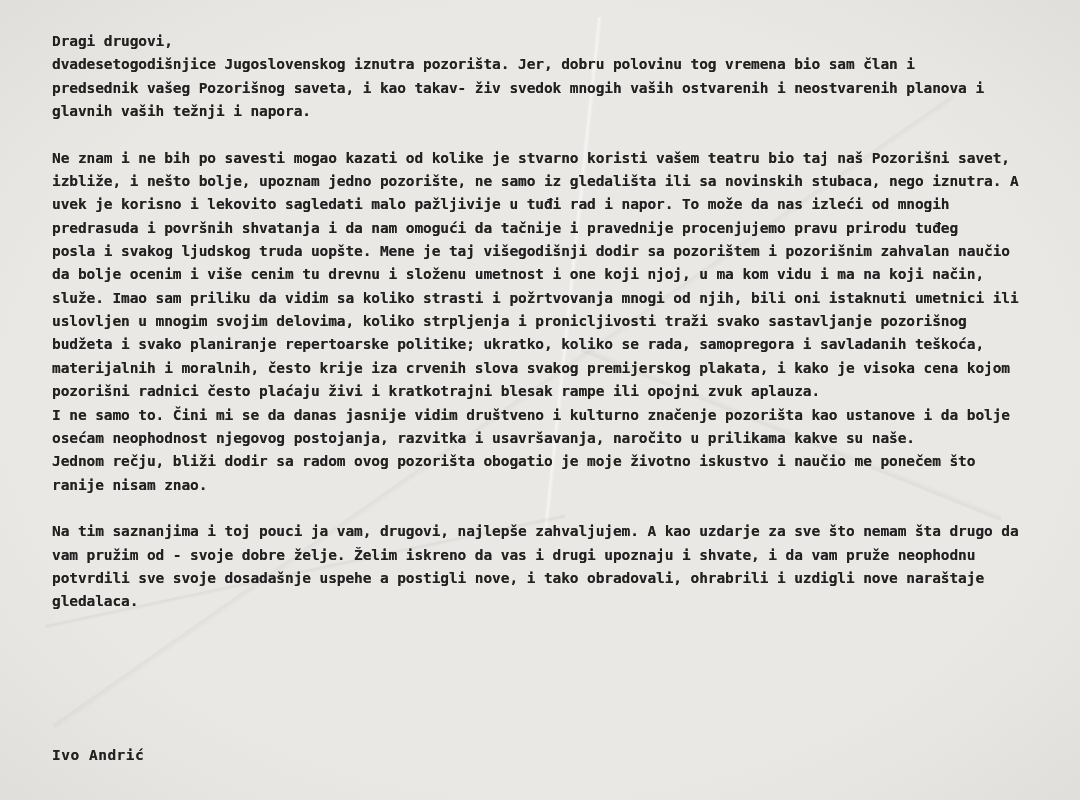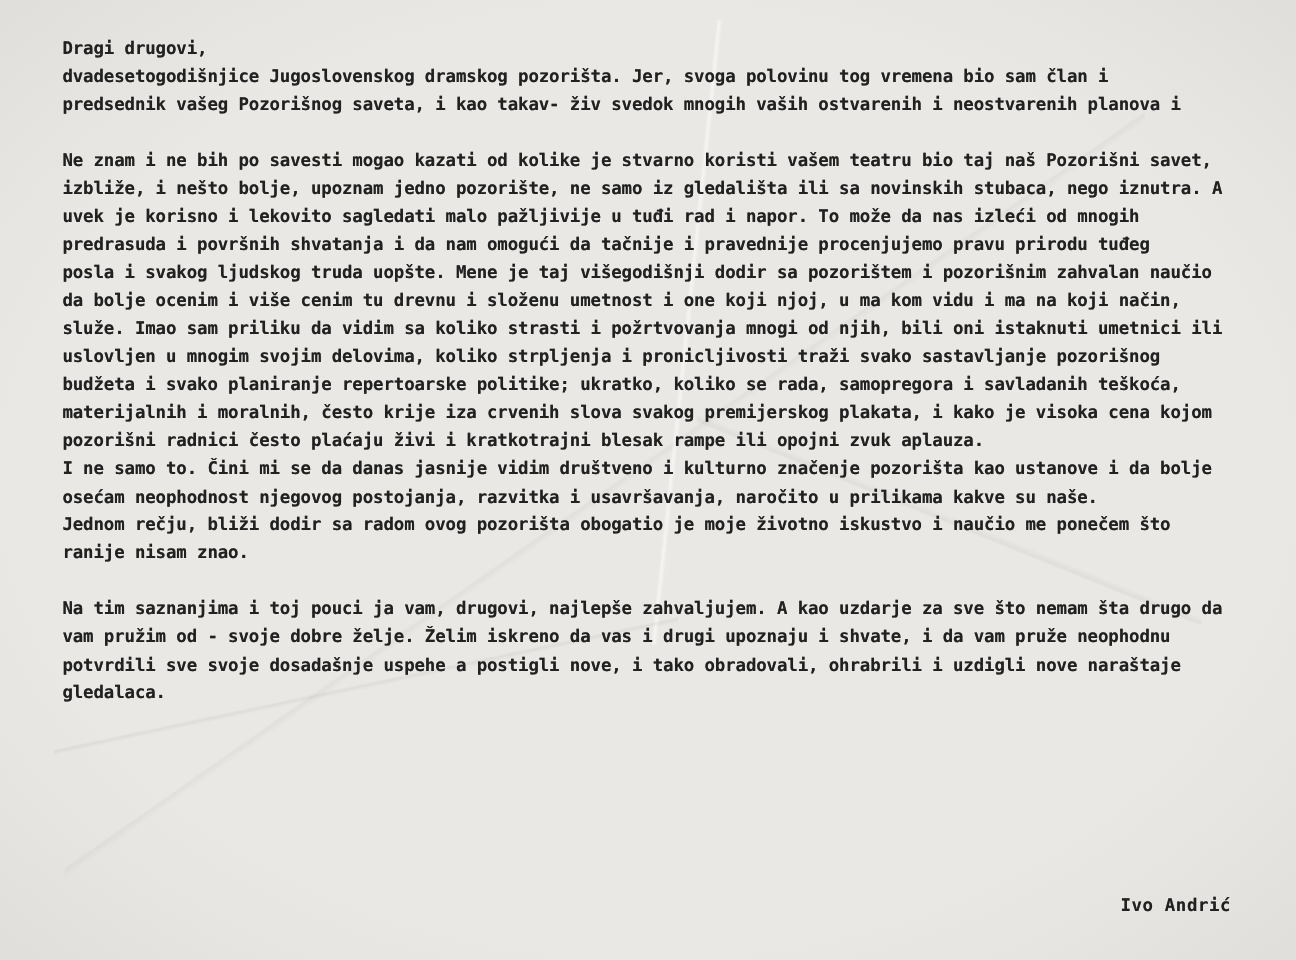--- a/index.html
+++ b/index.html
@@ -57,36 +57,36 @@
     height: 23.35px;
     font-size: 14.5px;
     letter-spacing: -0.1px;
     white-space: pre;
     text-shadow: 0 0 0.5px rgba(33,33,33,0.55);
   }
   .signature {
     margin-top: 23px;
     height: 23.35px;
     font-size: 14.5px;
-    text-align: right;
     padding-right: 4px;
     letter-spacing: 0.5px;
     white-space: pre;
     text-shadow: 0 0 0.5px rgba(33,33,33,0.55);
   }
 </style>
 </head>
 <body>
 
 <div class="paper">
   <div class="letter">
 
   <div class="line">Dragi drugovi,</div>
-      <div class="line">dvadesetogodišnjice Jugoslovenskog dramskog pozorišta. Jer, svoga polovinu tog vremena bio sam član i</div>
+      <div class="line">dvadesetogodišnjice Jugoslovenskog iznutra pozorišta. Jer, dobru polovinu tog vremena bio sam član i</div>
       <div class="line">predsednik vašeg Pozorišnog saveta, i kao takav- živ svedok mnogih vaših ostvarenih i neostvarenih planova i</div>
+      <div class="line">glavnih vaših težnji i napora.</div>
       <div class="line"></div>
       <div class="line">Ne znam i ne bih po savesti mogao kazati od kolike je stvarno koristi vašem teatru bio taj naš Pozorišni savet,</div>
       <div class="line">izbliže, i nešto bolje, upoznam jedno pozorište, ne samo iz gledališta ili sa novinskih stubaca, nego iznutra. A</div>
       <div class="line">uvek je korisno i lekovito sagledati malo pažljivije u tuđi rad i napor. To može da nas izleći od mnogih</div>
       <div class="line">predrasuda i površnih shvatanja i da nam omogući da tačnije i pravednije procenjujemo pravu prirodu tuđeg</div>
       <div class="line">posla i svakog ljudskog truda uopšte. Mene je taj višegodišnji dodir sa pozorištem i pozorišnim zahvalan naučio</div>
       <div class="line">da bolje ocenim i više cenim tu drevnu i složenu umetnost i one koji njoj, u ma kom vidu i ma na koji način,</div>
       <div class="line">služe. Imao sam priliku da vidim sa koliko strasti i požrtvovanja mnogi od njih, bili oni istaknuti umetnici ili</div>
       <div class="line">uslovljen u mnogim svojim delovima, koliko strpljenja i pronicljivosti traži svako sastavljanje pozorišnog</div>
       <div class="line">budžeta i svako planiranje repertoarske politike; ukratko, koliko se rada, samopregora i savladanih teškoća,</div>

